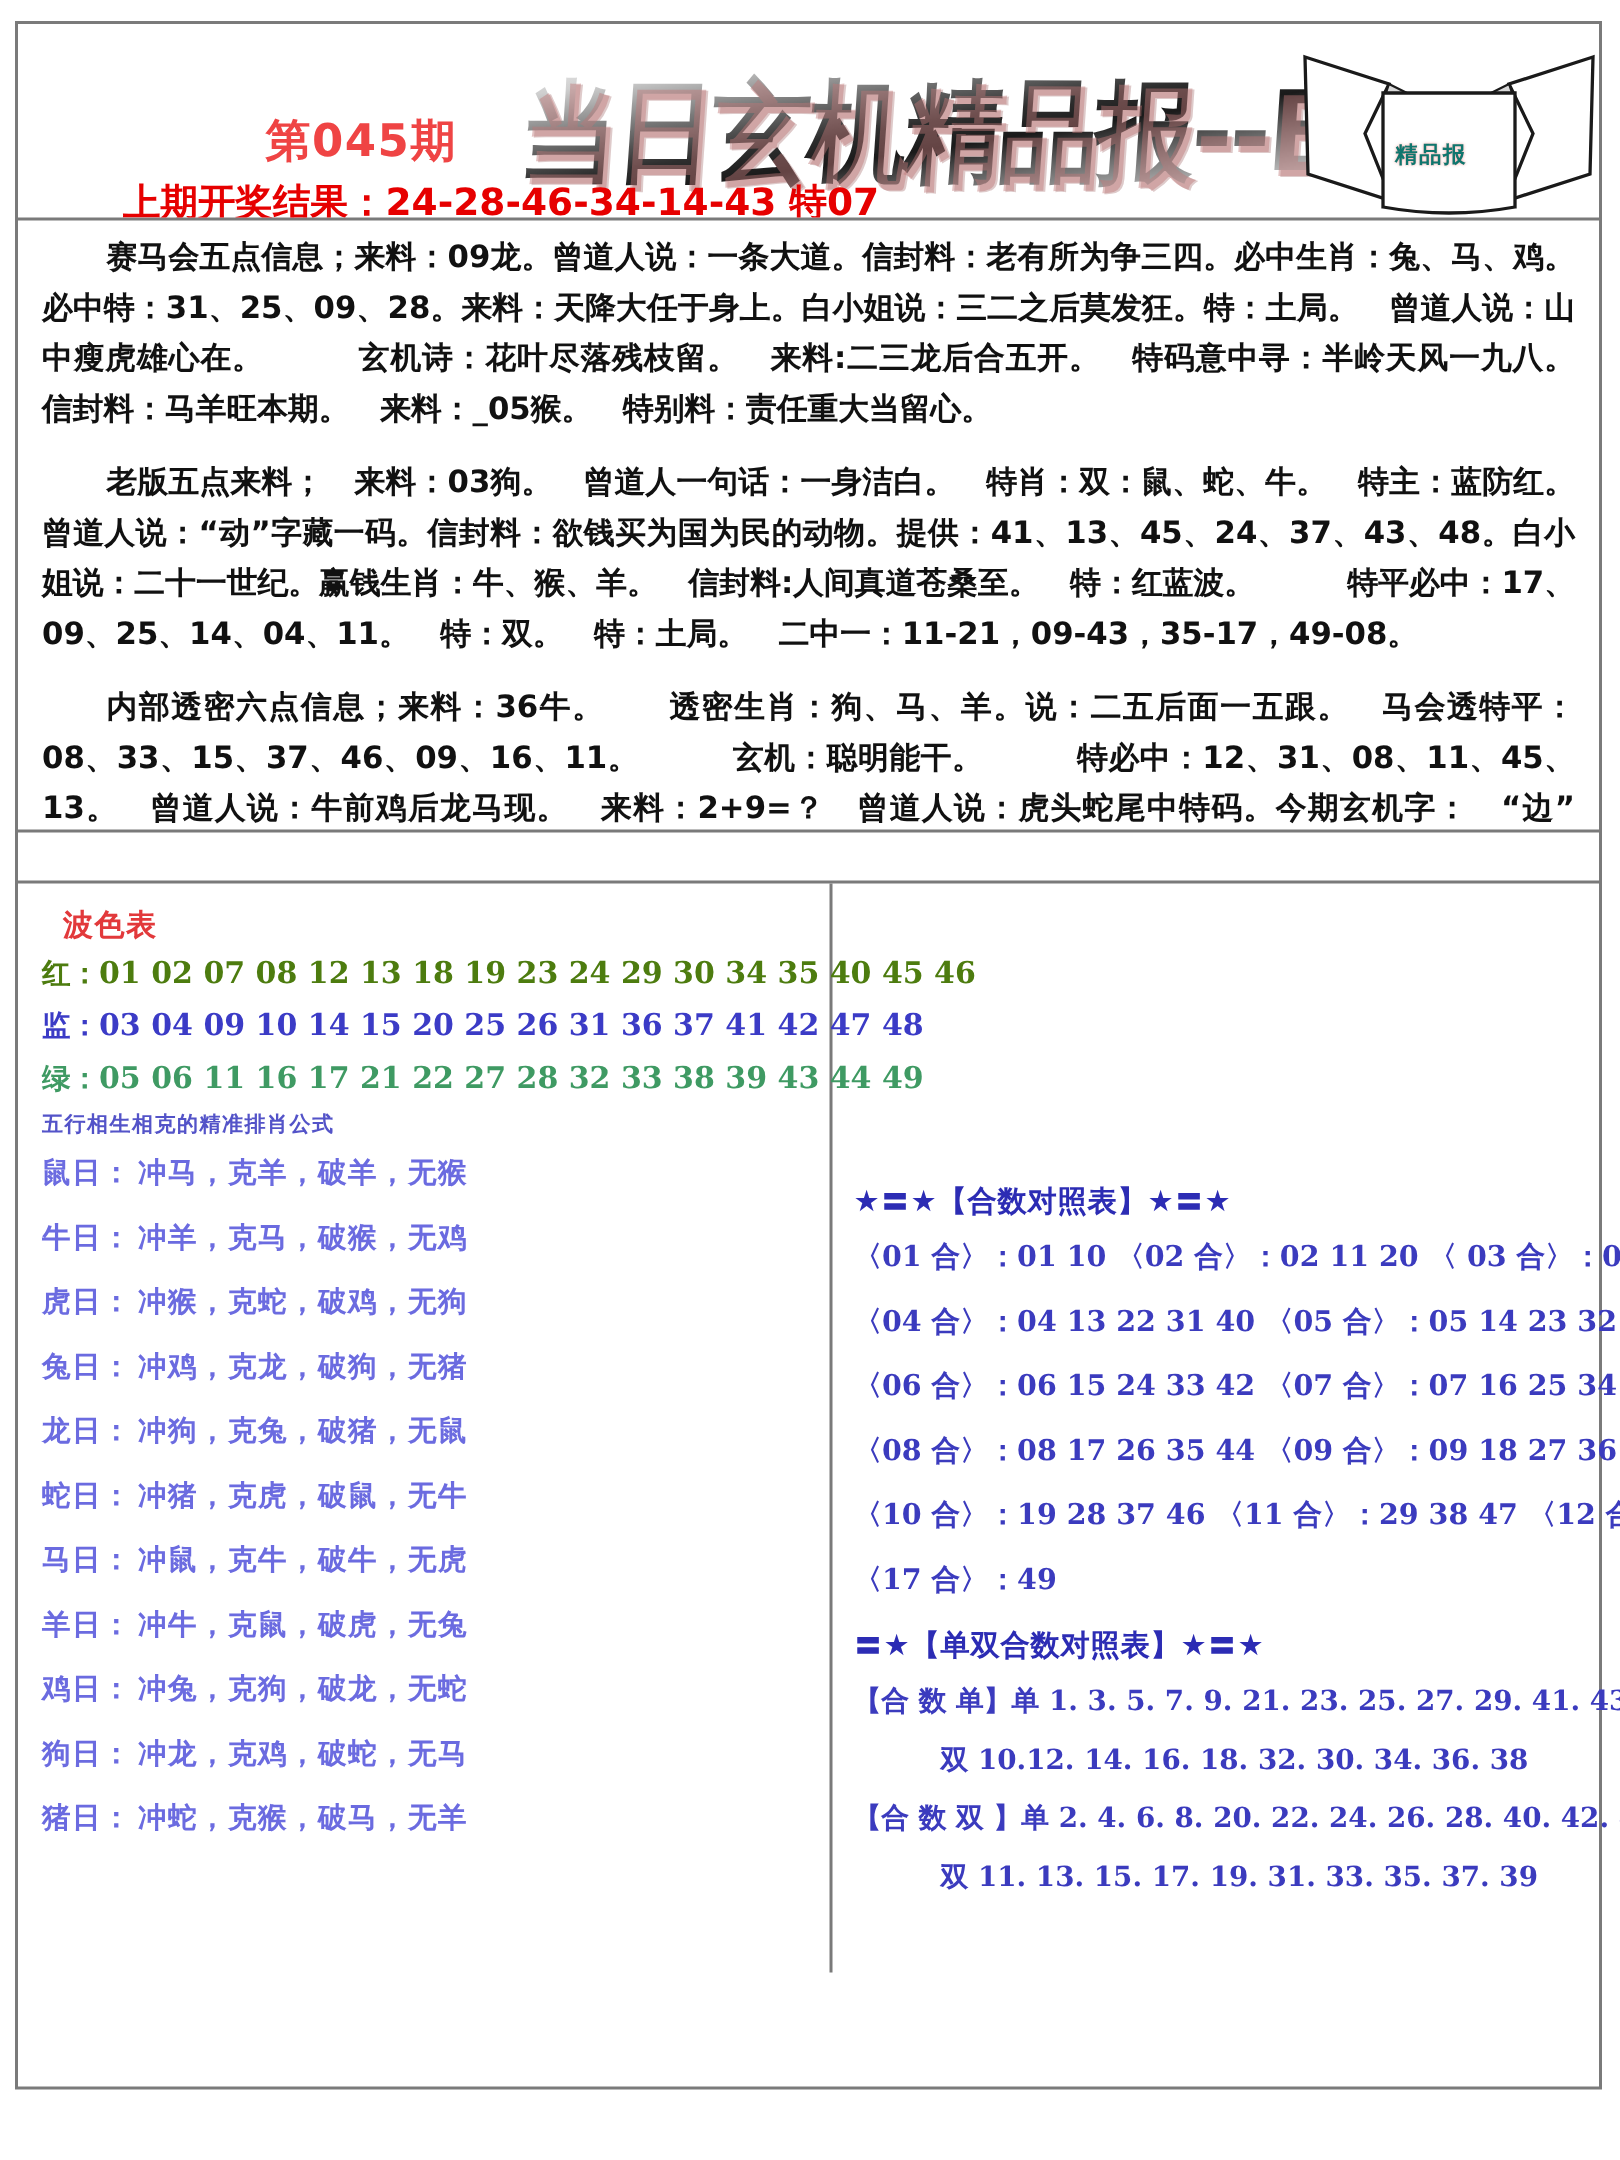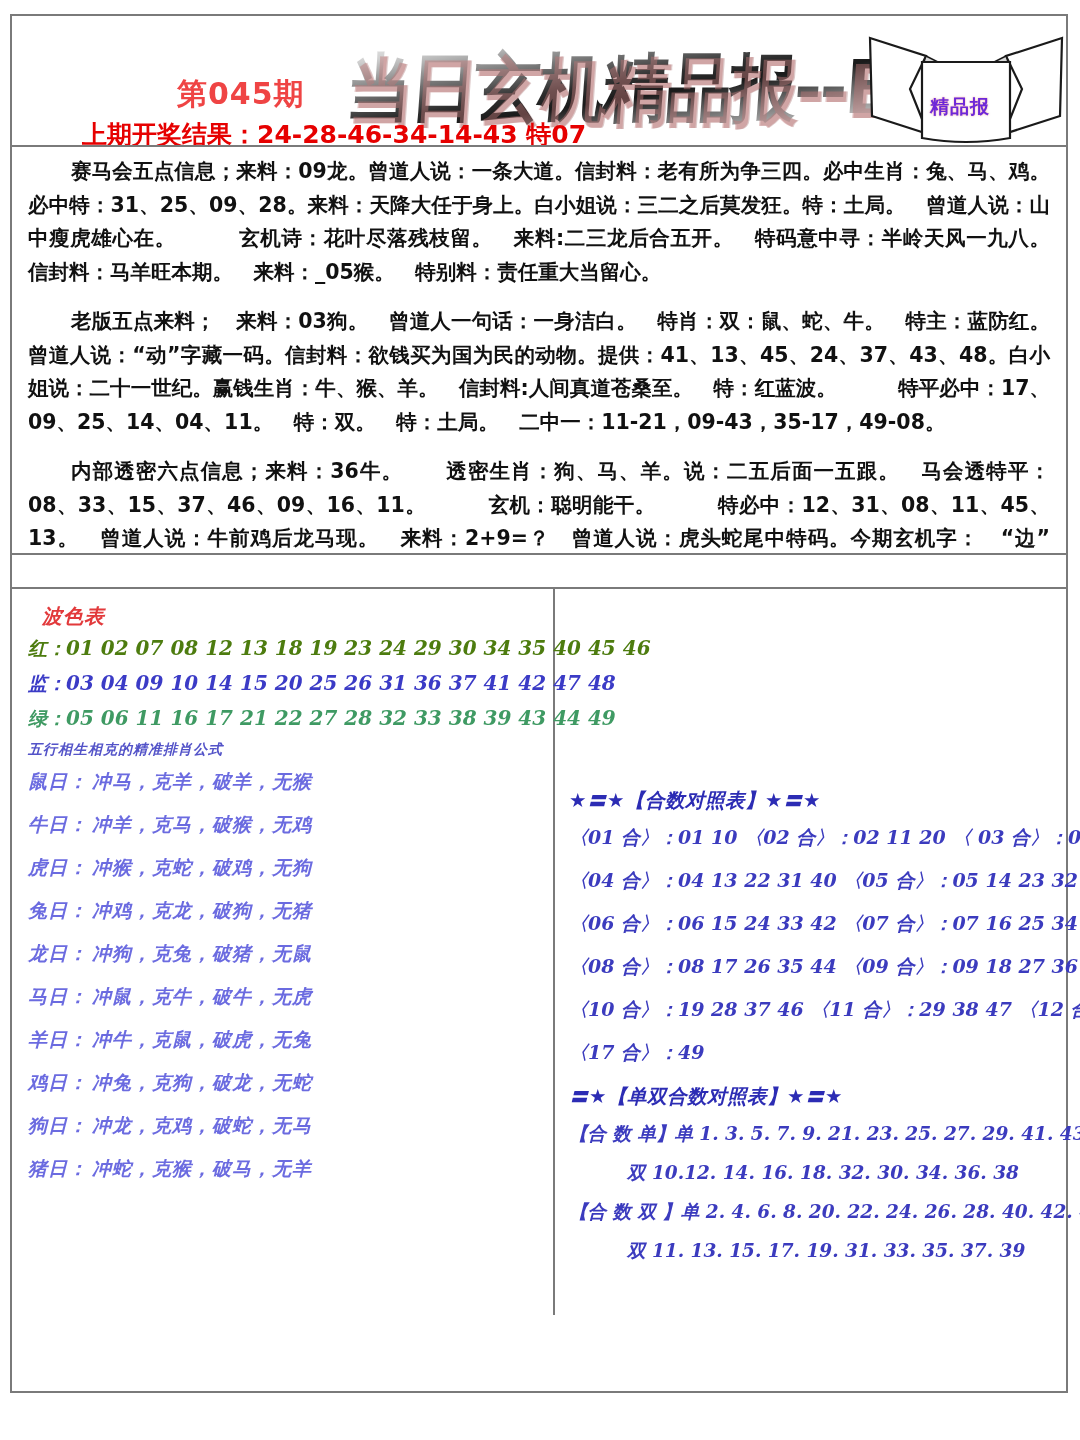--- a/index.html
+++ b/index.html
@@ -54,21 +54,21 @@
     position:absolute;left:342px;top:27px;
     font-size:66px;font-weight:700;white-space:nowrap;
     color:#c4a0a0;letter-spacing:-2px;
     transform:skewX(-4deg) scaleY(1.12);
     transform-origin:left top;
     z-index:0;opacity:.55;
   }
   .ribbon{position:absolute;left:854px;top:18px;width:200px;height:110px;z-index:3;}
   .ribbon-label{
     position:absolute;left:918px;top:78px;
-    font-size:19px;font-weight:700;color:#6d28d9;
+    font-size:15px;font-weight:700;color:#0f766e;
     letter-spacing:1px;z-index:4;
     text-shadow:0 0 2px rgba(232,68,58,.5);
   }
   
   .article{
     padding:6px 16px 0 16px;
     border-bottom:2px solid #7a7a7a;
     box-sizing:border-box;
     height:408px;
     overflow:hidden;
@@ -90,21 +90,20 @@
   .spacer-row{
     height:34px;
     border-bottom:2px solid #7a7a7a;
     box-sizing:border-box;
   }
   
   .cols{
     display:flex;
     height:726px;
     box-sizing:border-box;
-    font-style:italic;
   }
   .col-left{
     width:543px;
     border-right:2px solid #7a7a7a;
     box-sizing:border-box;
     padding:10px 0 0 16px;
   }
   .col-right{
     flex:1;
     box-sizing:border-box;
@@ -201,20 +200,21 @@
         <span class="lbl">绿：</span><span>05 06 11 16 17 21 22 27 28 32 33 38 39 43 44 49</span>
       </div>
 
       <div class="formula-title">五行相生相克的精准排肖公式</div>
 
       <div class="formula-row"><span class="day">鼠日：</span><span>冲马，克羊，破羊，无猴</span></div>
       <div class="formula-row"><span class="day">牛日：</span><span>冲羊，克马，破猴，无鸡</span></div>
       <div class="formula-row"><span class="day">虎日：</span><span>冲猴，克蛇，破鸡，无狗</span></div>
       <div class="formula-row"><span class="day">兔日：</span><span>冲鸡，克龙，破狗，无猪</span></div>
       <div class="formula-row"><span class="day">龙日：</span><span>冲狗，克兔，破猪，无鼠</span></div>
+      <div class="formula-row"><span class="day">蛇日：</span><span>冲猪，克虎，破鼠，无牛</span></div>
       <div class="formula-row"><span class="day">马日：</span><span>冲鼠，克牛，破牛，无虎</span></div>
       <div class="formula-row"><span class="day">羊日：</span><span>冲牛，克鼠，破虎，无兔</span></div>
       <div class="formula-row"><span class="day">鸡日：</span><span>冲兔，克狗，破龙，无蛇</span></div>
       <div class="formula-row"><span class="day">狗日：</span><span>冲龙，克鸡，破蛇，无马</span></div>
       <div class="formula-row"><span class="day">猪日：</span><span>冲蛇，克猴，破马，无羊</span></div>
     </div>
 
     <div class="col-right">
       <div class="rt-block">
         <div class="rt-heading">★〓★【合数对照表】★〓★</div>

